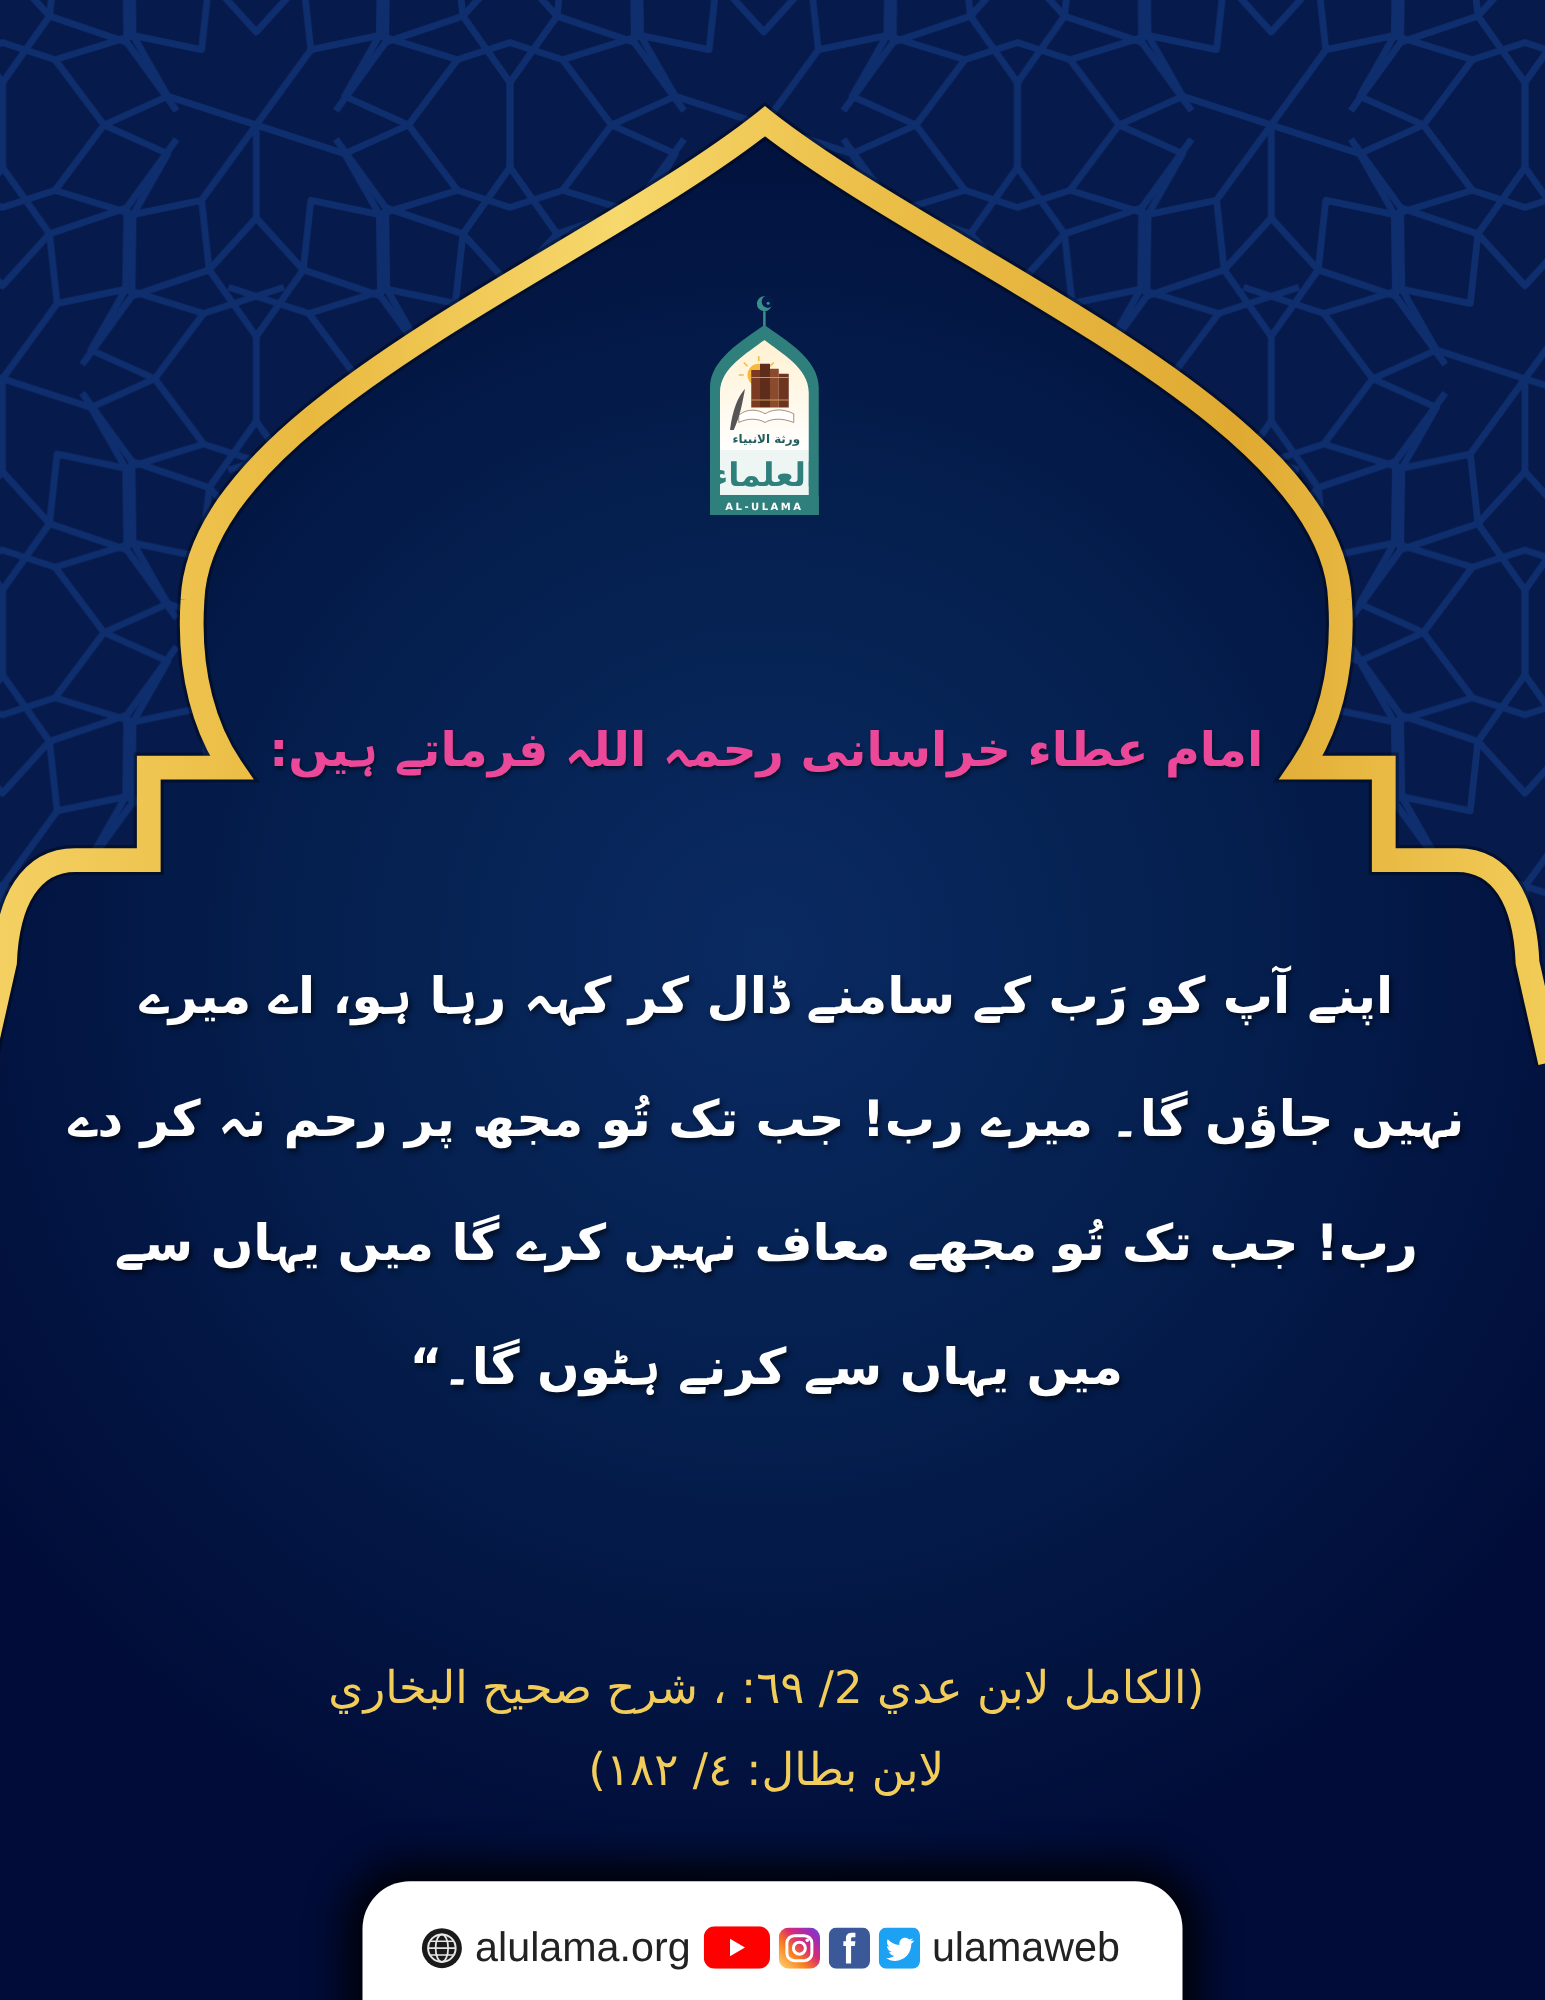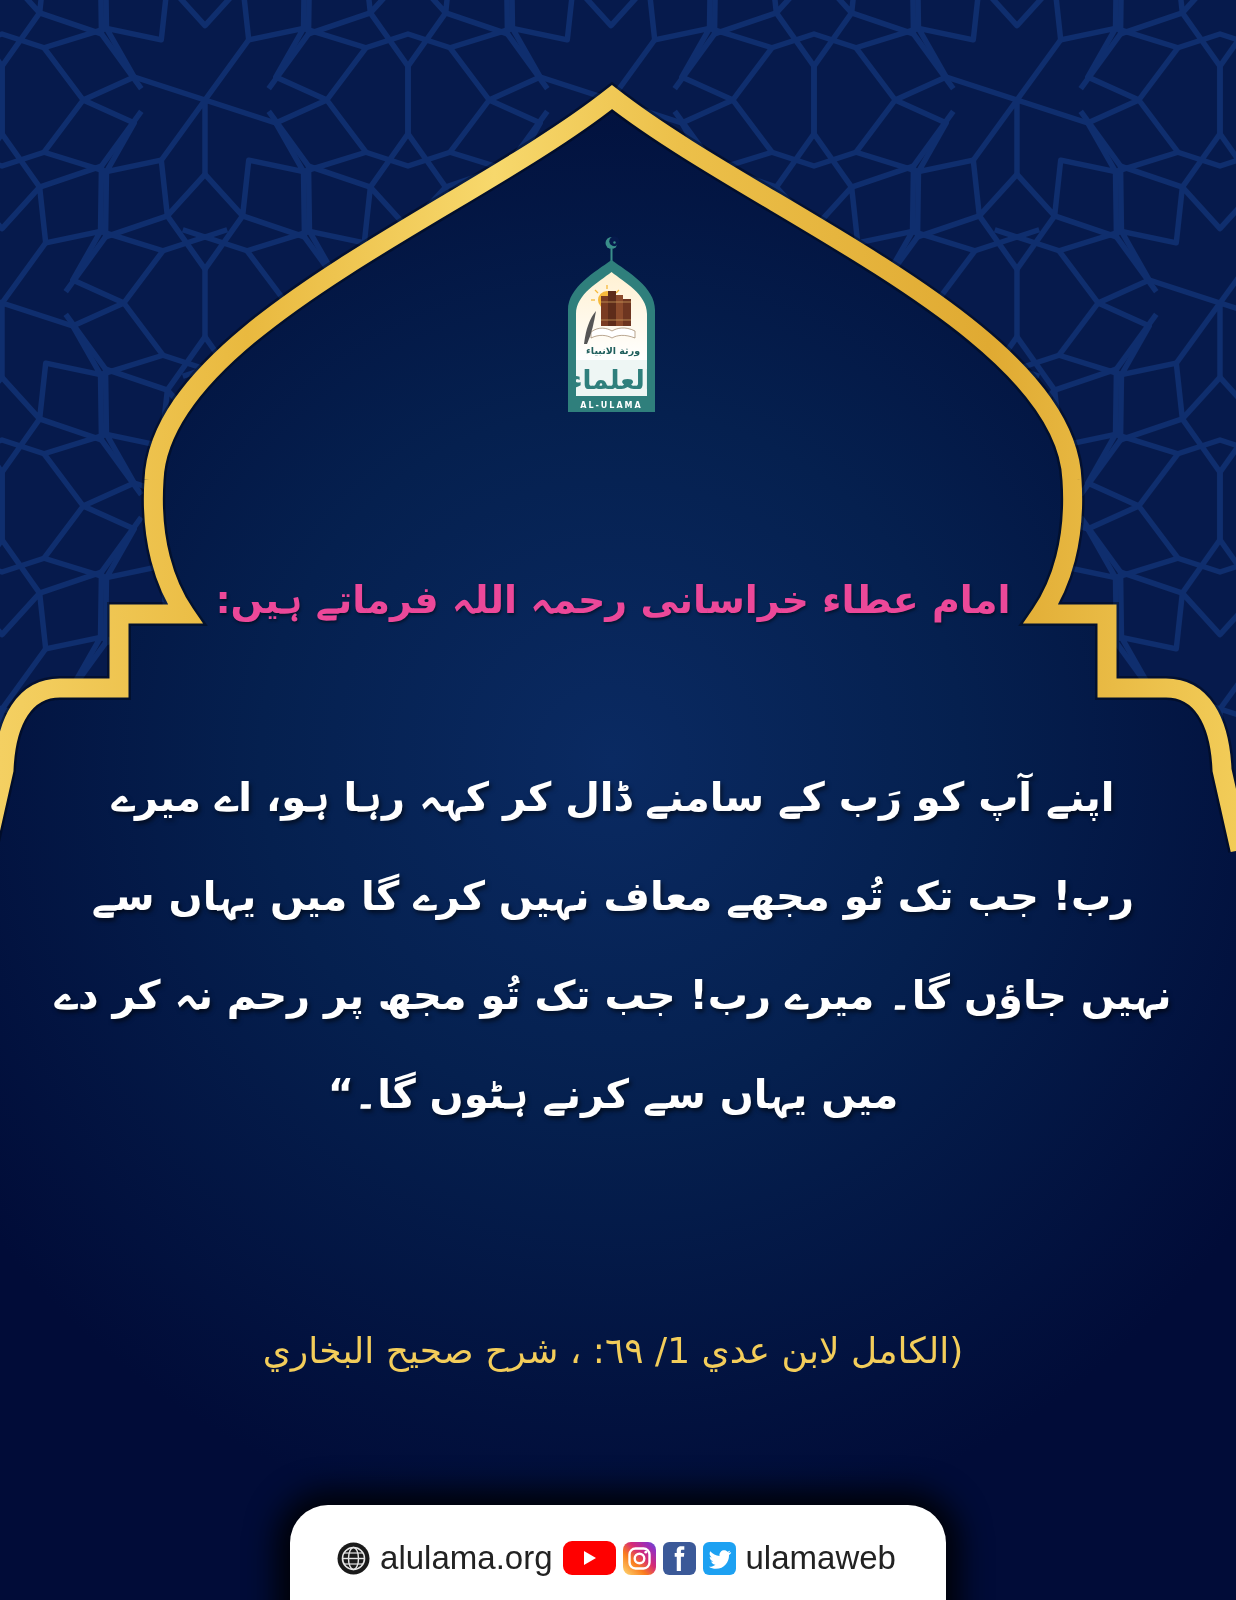--- a/index.html
+++ b/index.html
@@ -128,27 +128,28 @@
   <rect x="11" y="128" width="71" height="36" fill="#eef6f4"></rect>
   <text x="46.5" y="157" font-family="DejaVu Sans, sans-serif" font-size="26" font-weight="bold" fill="#2f7f7c" text-anchor="middle" direction="rtl">العلماء</text>
   <rect x="3" y="165" width="87" height="15" fill="#2f7f7c"></rect>
   <text x="46.5" y="176" font-family="DejaVu Sans, sans-serif" font-size="8" font-weight="bold" fill="#ffffff" text-anchor="middle" letter-spacing="2">AL-ULAMA</text>
 </svg>
 
 <div class="heading" dir="rtl">امام عطاء خراسانی رحمہ اللہ فرماتے ہیں:</div>
 
 <div class="quote" dir="rtl">
   <div class="quote-line">اپنے آپ کو رَب کے سامنے ڈال کر کہہ رہا ہو، اے میرے</div>
+  <div class="quote-line">نہیں جاؤں گا۔ میرے رب! جب تک تُو مجھ پر رحم نہ کر دے</div>
   <div class="quote-line">رب! جب تک تُو مجھے معاف نہیں کرے گا میں یہاں سے</div>
-  <div class="quote-line">نہیں جاؤں گا۔ میرے رب! جب تک تُو مجھ پر رحم نہ کر دے</div>
   <div class="quote-line">میں یہاں سے کرنے ہٹوں گا۔“</div>
 </div>
 
 <div class="reference" dir="rtl">
-  <div class="ref-line">(الكامل لابن عدي 1/ ٦٩: ، شرح صحيح البخاري</div>
+  <div class="ref-line">(الكامل لابن عدي 2/ ٦٩: ، شرح صحيح البخاري</div>
+  <div class="ref-line">لابن بطال: ٤/ ١٨٢)</div>
 </div>
 
 <div class="footer-card">
   <div class="footer-row">
     <svg class="ico" width="33" height="33" viewBox="0 0 33 33">
       <circle cx="16.5" cy="16.5" r="16" fill="#1a1a1a"></circle>
       <circle cx="16.5" cy="16.5" r="11" fill="none" stroke="#e6e6e6" stroke-width="1.6"></circle>
       <ellipse cx="16.5" cy="16.5" rx="5" ry="11" fill="none" stroke="#e6e6e6" stroke-width="1.4"></ellipse>
       <line x1="5.5" y1="16.5" x2="27.5" y2="16.5" stroke="#e6e6e6" stroke-width="1.4"></line>
       <line x1="7.5" y1="11" x2="25.5" y2="11" stroke="#e6e6e6" stroke-width="1.2"></line>

